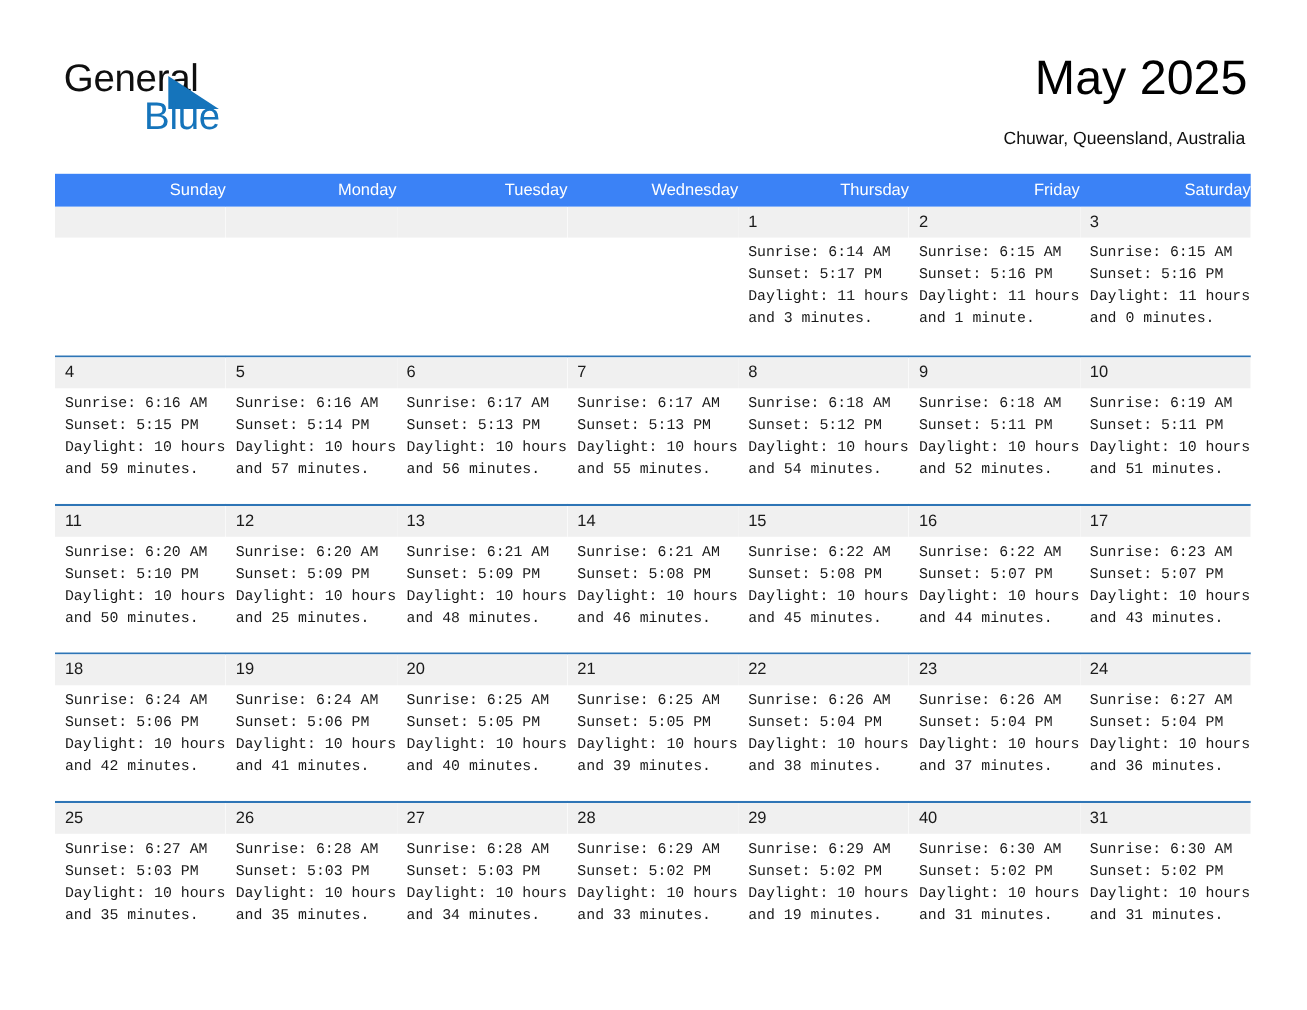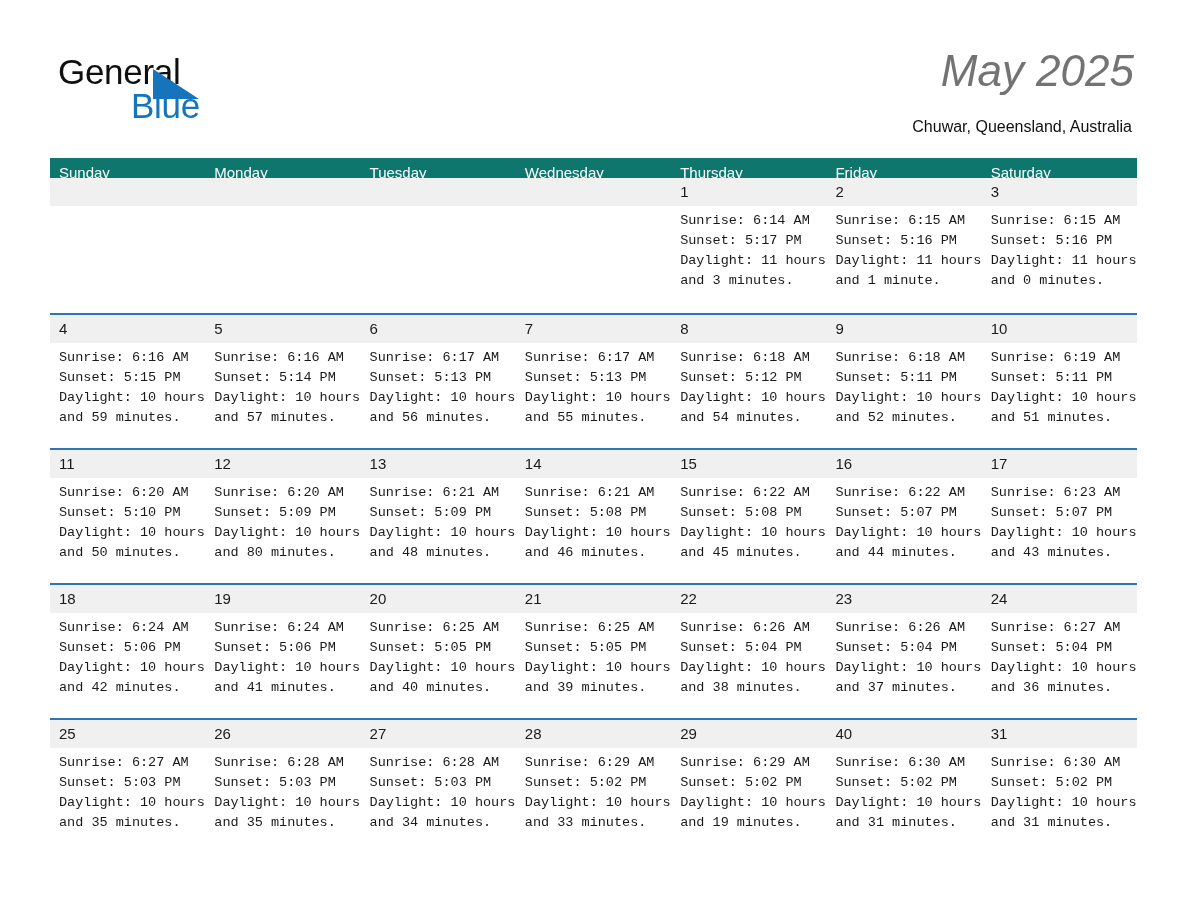--- a/index.html
+++ b/index.html
@@ -66,46 +66,46 @@
     line-height: 40px;
     letter-spacing: -0.3px;
     color: #1574bb;
   }
   .title {
     position: absolute;
     right: 54px;
     top: 44px;
     font-size: 44px;
     line-height: 54px;
-    color: #737373;
+    color: #000000;
     text-align: right;
     letter-spacing: 0px;
-    font-style: italic;
   }
   .subtitle {
     position: absolute;
     right: 56px;
     top: 113px;
     font-size: 16px;
     line-height: 28px;
     color: #0f0f0f;
     text-align: right;
   }
 
   
   .calendar {
     position: absolute;
     left: 50px;
     top: 158px;
     width: 1087px;
   }
   .weekdays {
     display: flex;
-    background: #0f766e;
-    height: 20px;
+    background: #3b82f6;
+    height: 30px;
+    text-align: right;
   }
   .weekday {
     flex: 1 1 0;
     color: #ffffff;
     font-size: 15px;
     line-height: 30px;
     padding-left: 9px;
     box-sizing: border-box;
     white-space: nowrap;
   }
@@ -318,21 +318,21 @@
           <div class="day-line">Daylight: 10 hours</div>
           <div class="day-line">and 50 minutes.</div>
         </div>
       </div>
       <div class="day">
         <div class="day-num-band">12</div>
         <div class="day-body">
           <div class="day-line">Sunrise: 6:20 AM</div>
           <div class="day-line">Sunset: 5:09 PM</div>
           <div class="day-line">Daylight: 10 hours</div>
-          <div class="day-line">and 80 minutes.</div>
+          <div class="day-line">and 25 minutes.</div>
         </div>
       </div>
       <div class="day">
         <div class="day-num-band">13</div>
         <div class="day-body">
           <div class="day-line">Sunrise: 6:21 AM</div>
           <div class="day-line">Sunset: 5:09 PM</div>
           <div class="day-line">Daylight: 10 hours</div>
           <div class="day-line">and 48 minutes.</div>
         </div>

